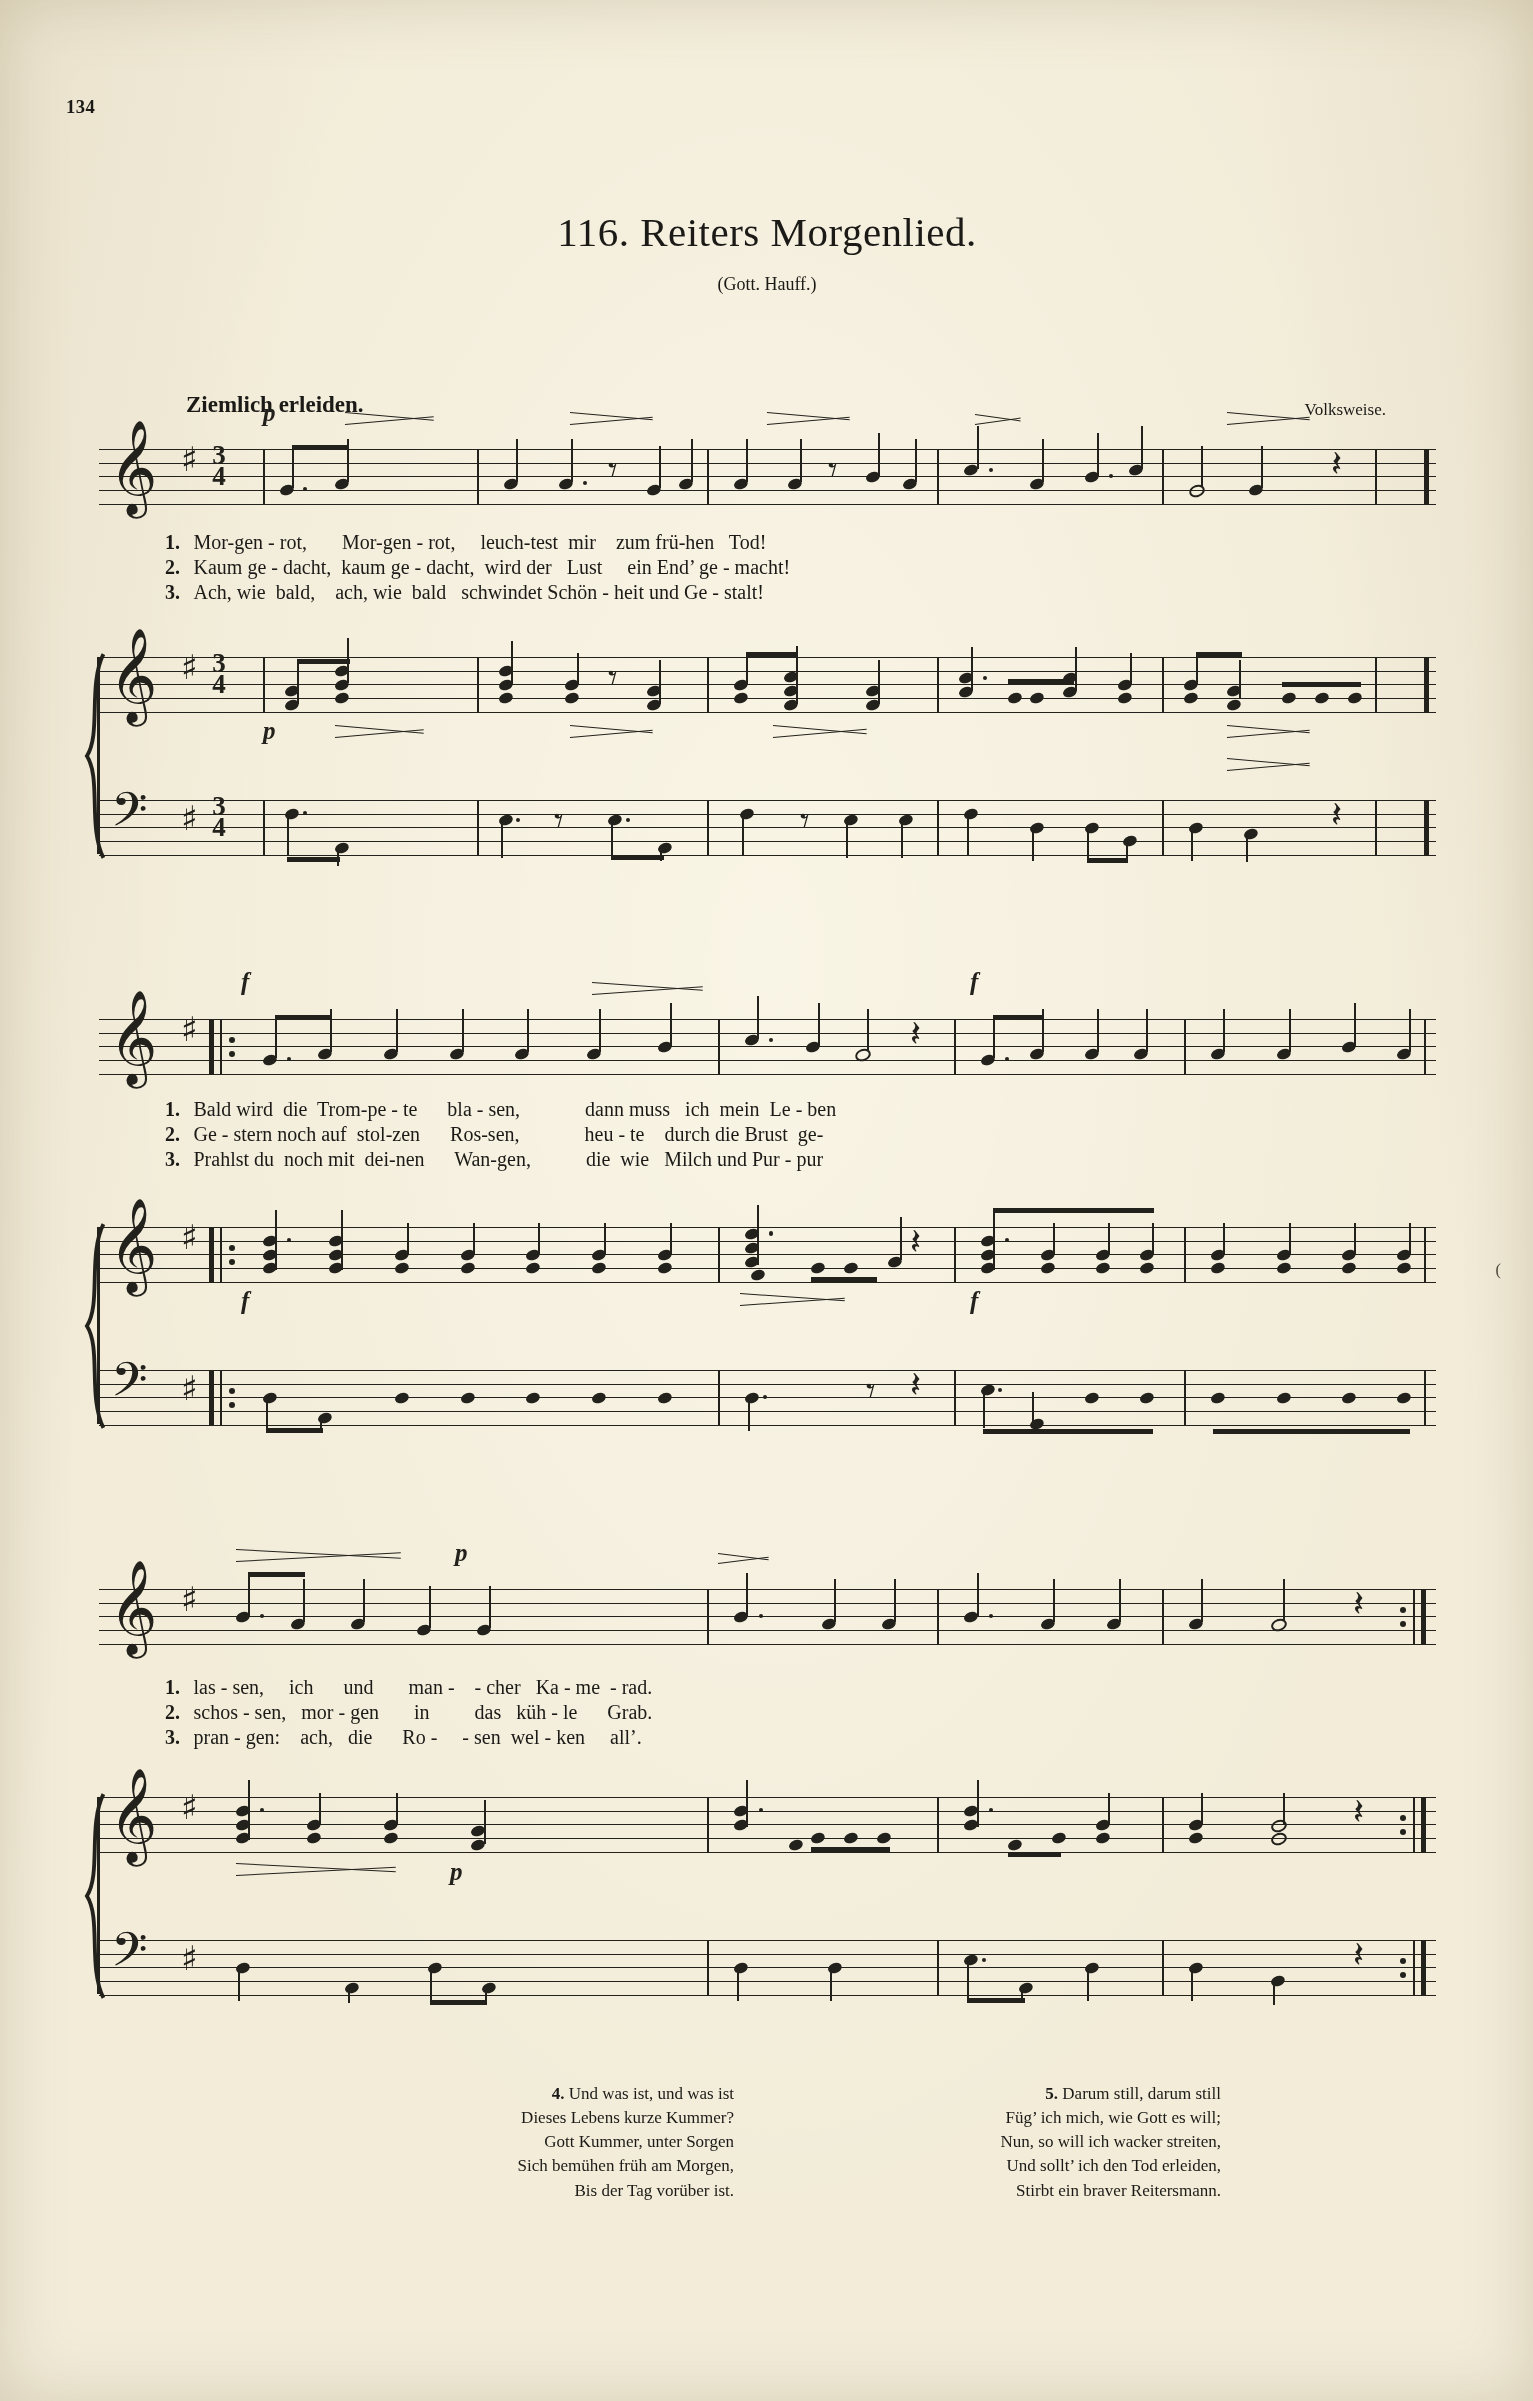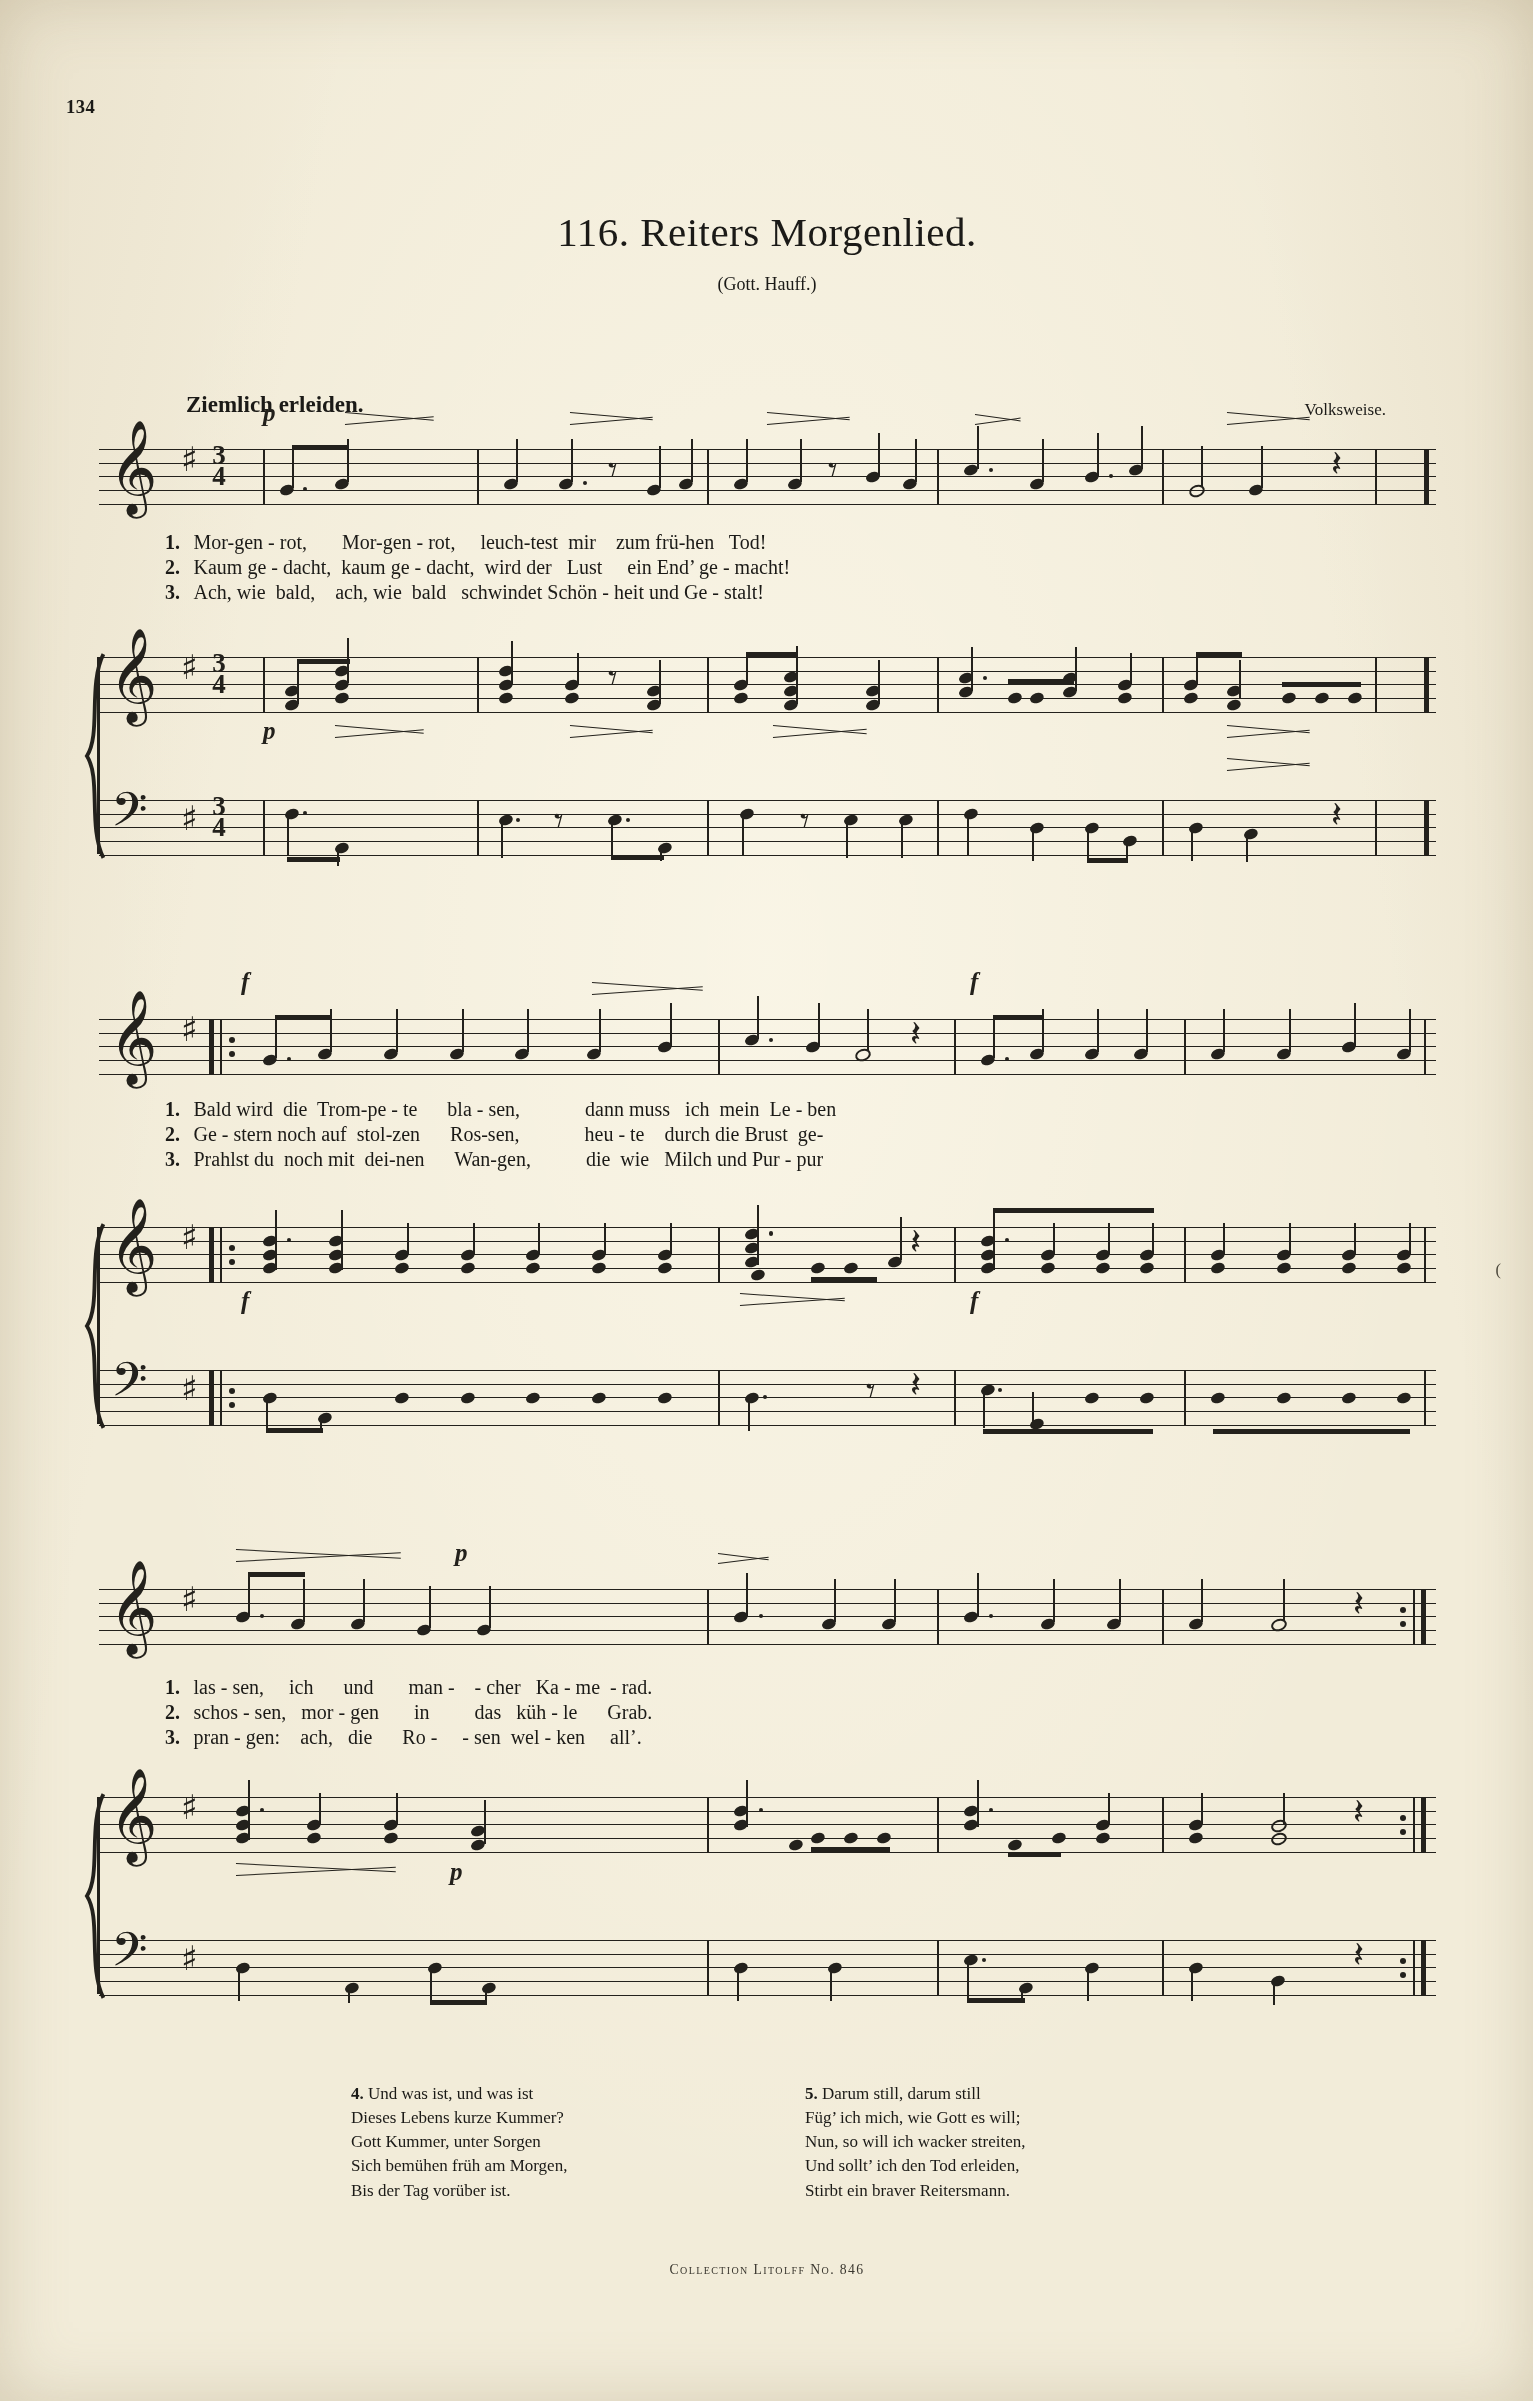--- a/index.html
+++ b/index.html
@@ -153,21 +153,21 @@
     position: absolute;
     font-weight: 700;
     left: 0;
   }
   .lyric-line .txt {
     position: absolute;
     left: 28.5px;
   }
 
   
-  .verses { position: absolute; }
+  .verses { position: absolute; text-align: right; }
   .verse-col { position: absolute; font-size: 17px; line-height: 1.42; }
   .verse-col .vn { font-weight: 700; }
 
   .colophon {
     position: absolute;
     left: 0; width: 100%;
     text-align: center;
     font-size: 13.7px;
     letter-spacing: 1.4px;
     color: #3a372f;
@@ -931,18 +931,17 @@
         <span class="vn">5.</span>
         <span>Darum still, darum still</span>
       </div>
       <div>Füg’ ich mich, wie Gott es will;</div>
       <div>Nun, so will ich wacker streiten,</div>
       <div>Und sollt’ ich den Tod erleiden,</div>
       <div>Stirbt ein braver Reitersmann.</div>
     </div>
   </div>
 
-  <div class="colophon" style="top:2262px;">Collection Litolff No. 846</div>
   <div class="mark-right" style="right:33px; top:1260px;">(</div>
 
   <div class="edge-shadow"></div>
 </div>
 
 
 </body></html>

